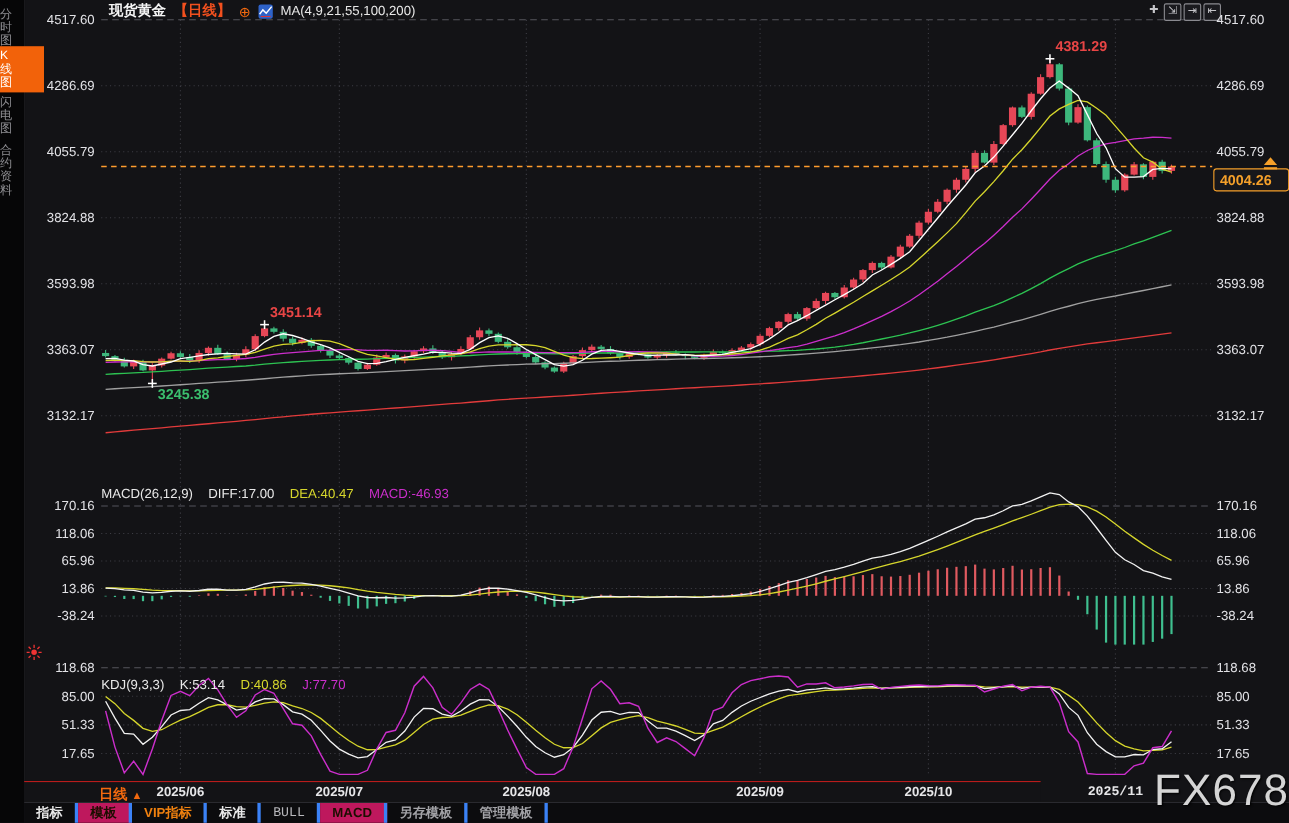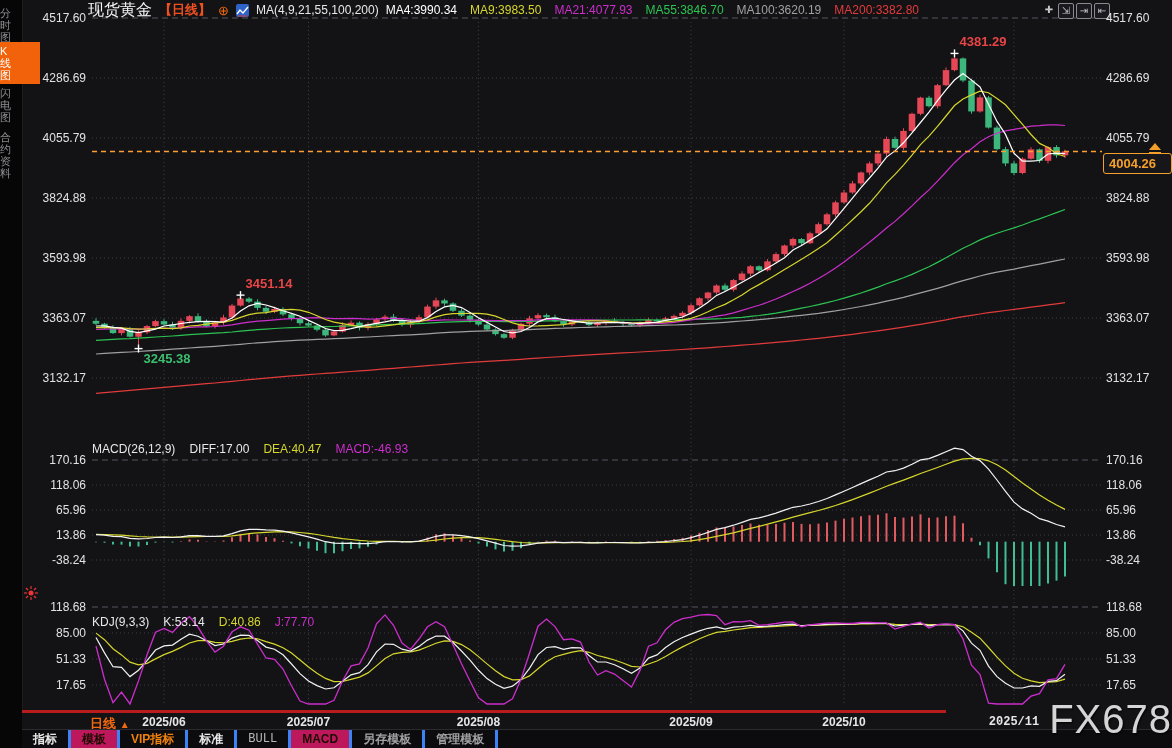--- a/index.html
+++ b/index.html
@@ -8,41 +8,41 @@
   #chart{position:absolute;left:0;top:0;z-index:1;}
   .ov{position:absolute;z-index:2;}
   
   #sidebar{left:0;top:0;width:22px;height:748px;background:#060607;border-right:1px solid #1e1e22;}
   .side-item{position:absolute;left:0;width:40px;text-align:left;font-size:11px;line-height:12px;
              color:#8f8f93;cursor:pointer;padding:3px 0;word-break:break-all;}
   .side-item.active{background:#f2620a;color:#fff;}
   .side-item span{display:inline-block;width:12px;}
   
   #header{left:88px;top:2px;height:16px;display:flex;align-items:center;gap:7px;white-space:nowrap;}
-  #title{font-size:16px;font-weight:normal;color:#f5f5f5;}
+  #title{font-size:13px;font-weight:bold;color:#f5f5f5;margin-left:11px;}
   #period{font-size:13px;font-weight:bold;color:#f2501e;}
   #addico{color:#f2690f;font-size:13px;cursor:pointer;}
   #logoico{width:13px;height:13px;border-radius:2px;background:#2e62c8;position:relative;cursor:pointer;}
   #magroup{font-size:12px;color:#e8e8e8;}
   .maleg{font-size:12px;}
   #topicons{left:1042px;top:3px;display:flex;gap:2px;}
   .tico{width:14px;height:14px;border:1px solid #8a8a90;border-radius:2px;color:#c5c5c9;
         font-size:10px;line-height:13px;text-align:center;cursor:pointer;background:#1a1a1e;}
   .tico.nob{border:none;background:none;}
   
   .ax{position:absolute;font-size:12px;color:#e2e2e6;z-index:2;}
   .axl{width:56px;text-align:right;left:30px;}
   .axr{left:1106px;text-align:left;width:62px;}
   
   .indrow{position:absolute;left:92px;height:14px;display:flex;gap:14px;font-size:12px;white-space:nowrap;z-index:2;}
   
   #pricebox{left:1103px;top:153px;width:62px;height:19px;border:1px solid #f5a02a;border-radius:3px;
             background:#17171b;color:#f5a02a;font-size:13px;font-weight:bold;line-height:19px;padding-left:5px;}
   
-  #xrow{left:22px;top:710px;width:924px;height:19px;background:#131316;border-top:3px solid #b91c1c;}
+  #xrow{left:22px;top:710px;width:924px;height:19px;background:#131316;border-top:1px solid #b91c1c;}
   #pbtn{position:absolute;left:68px;top:2px;color:#f2690f;font-weight:bold;font-size:13px;cursor:pointer;}
   #pbtn .arr{font-size:10px;}
   .xlabel{position:absolute;top:2px;transform:translateX(-50%);font-size:12px;font-weight:bold;color:#e6e6e8;}
   
   #tabbar{left:22px;top:729px;width:1150px;height:19px;background:#0c0c0e;border-top:1px solid #2a2a2f;
           display:flex;align-items:stretch;font-size:12px;}
   .tab{padding:0 11px;line-height:18px;border-right:3px solid #3b82f6;cursor:pointer;font-weight:bold;}
   .t-plain{color:#e8e8e8;} .t-dim{color:#a2a2a6;}
   .t-orange{color:#f0810f;}
   .t-active{background:#be185d;color:#1c0e00;}
@@ -454,28 +454,20 @@
   <span id="title">现货黄金</span>
   <span id="period">【日线】</span>
   <span id="addico">⊕</span>
   <span id="logoico">
     <svg width="13" height="13">
         <polyline points="1,9 4,5 7,8 12,2" stroke="#fff" stroke-width="1.3" fill="none"></polyline>
         <line x1="2" y1="11" x2="11" y2="11" stroke="#d33" stroke-width="1"></line>
       </svg>
   </span>
   <span id="magroup">MA(4,9,21,55,100,200)</span>
-  <span id="malegend" style="display:flex;gap:13px;">
-      <span class="maleg" style="color: rgb(255, 255, 255);">MA4:3990.34</span>
-      <span class="maleg" style="color: rgb(214, 214, 44);">MA9:3983.50</span>
-      <span class="maleg" style="color: rgb(203, 46, 203);">MA21:4077.93</span>
-      <span class="maleg" style="color: rgb(45, 195, 82);">MA55:3846.70</span>
-      <span class="maleg" style="color: rgb(160, 160, 160);">MA100:3620.19</span>
-      <span class="maleg" style="color: rgb(226, 59, 59);">MA200:3382.80</span>
-    </span>
 </div>
 
 <div id="topicons" class="ov">
     <div class="tico nob">✚</div>
     <div class="tico">⇲</div>
     <div class="tico">⇥</div>
     <div class="tico">⇤</div>
   </div>
 
 <div class="indrow" style="top:442px;">

